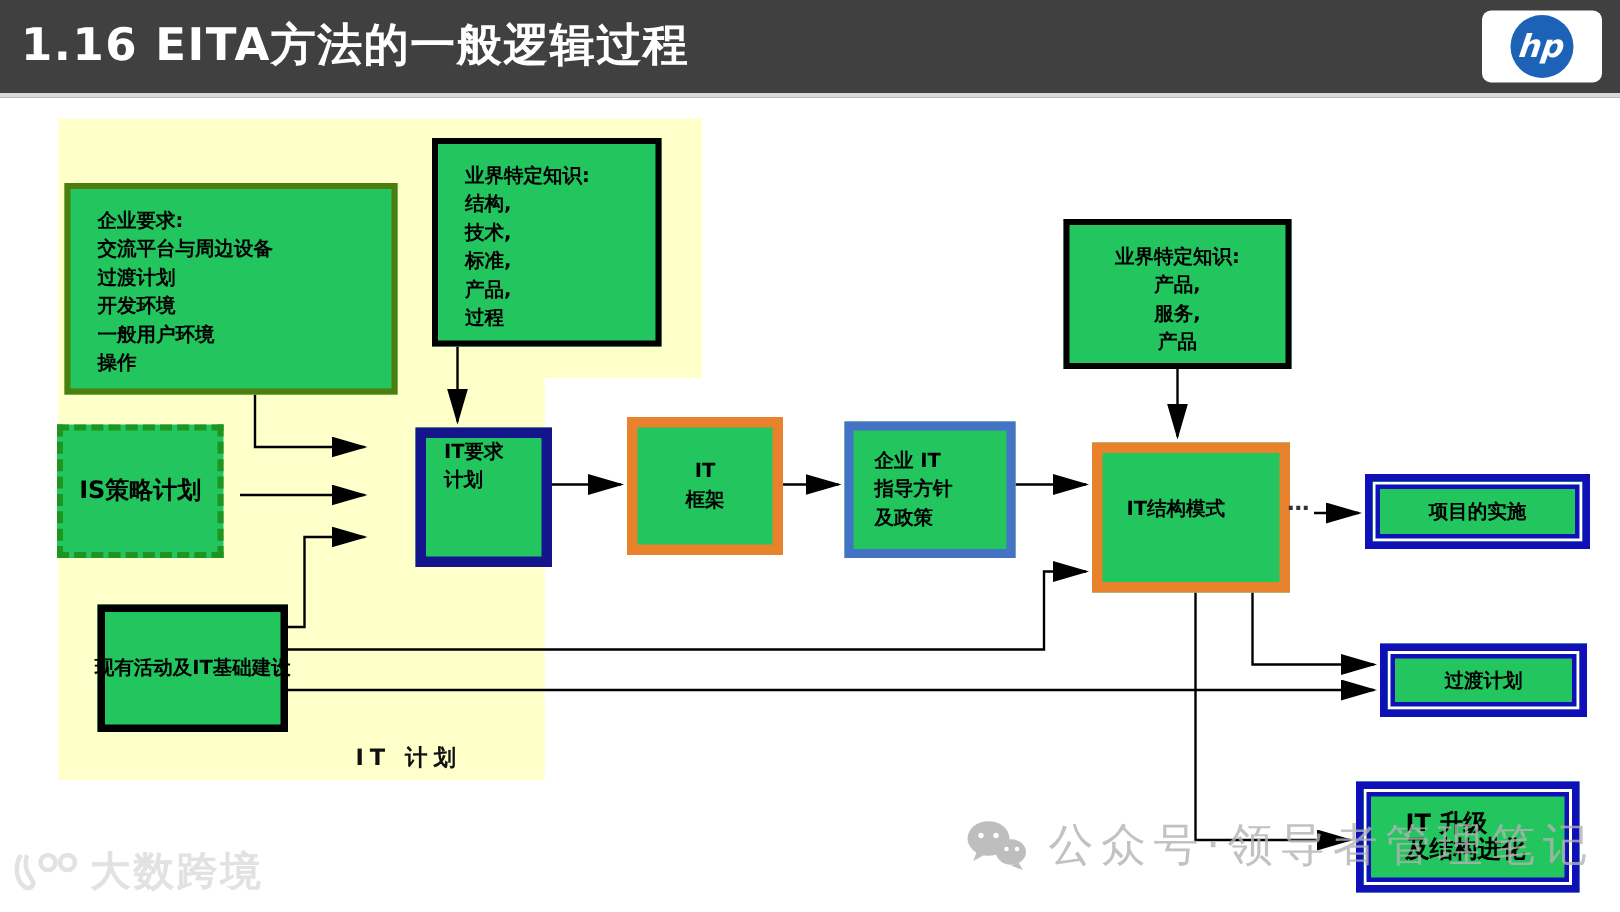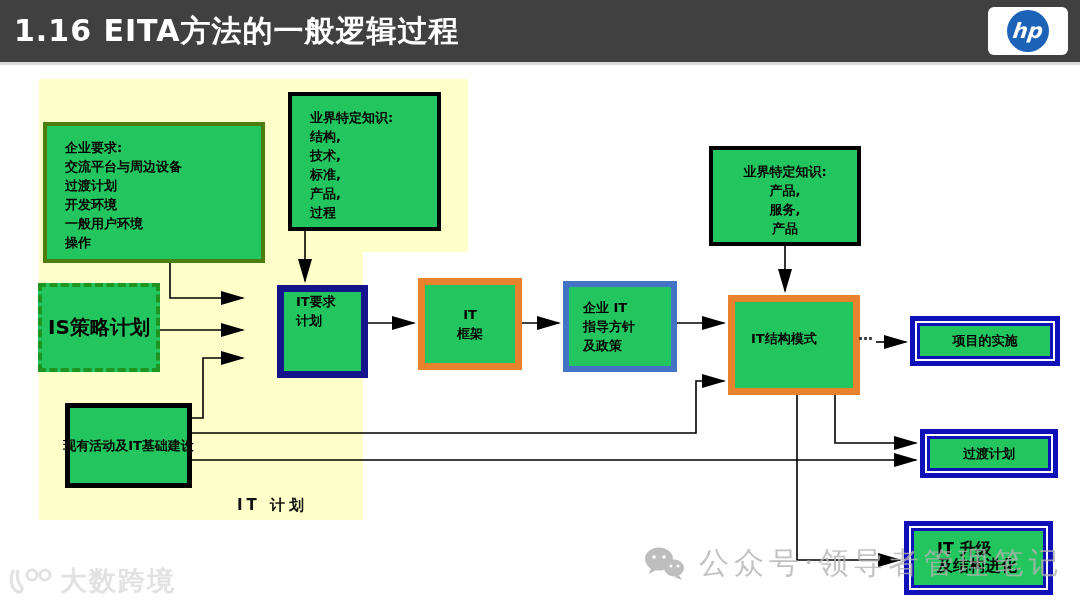--- a/index.html
+++ b/index.html
@@ -25,22 +25,22 @@
   
   .box{background:#22c55e;color:#000;font-weight:bold;z-index:2;box-sizing:border-box;}
   .box .ln{white-space:nowrap;}
 
   .b-ent{left:43px;top:122px;width:222px;height:141px;border:4px solid #4d7c0f;
          padding:12px 0 0 18px;font-size:13px;line-height:19px;}
   .b-ikl{left:288px;top:92px;width:153px;height:139px;border:4px solid #000;
          padding:12px 0 0 18px;font-size:13px;line-height:19px;}
   .b-ikr{left:709px;top:146px;width:152px;height:100px;border:4px solid #000;
          padding-top:12px;text-align:center;font-size:13px;line-height:19px;}
-  .b-is{left:38px;top:283px;width:122px;height:89px;border:4px dashed #1F9420;
-        display:flex;align-items:center;justify-content:center;font-size:20px;}
+  .b-is{left:38px;top:283px;width:111px;height:89px;border:4px dashed #1F9420;
+        display:flex;align-items:center;justify-content:center;font-size:16px;}
   .b-itreq{left:247px;top:285px;width:91px;height:93px;border:7px solid #14148C;
            display:flex;flex-direction:column;justify-content:flex-start;padding-left:12px;font-size:13px;line-height:19px;margin-left:30px;}
   .b-frame{left:418px;top:278px;width:104px;height:92px;border:7px solid #E8822D;
            display:flex;flex-direction:column;align-items:center;justify-content:center;font-size:13px;line-height:19px;}
   .b-policy{left:563px;top:281px;width:114px;height:91px;border:6px solid #4472C4;
             display:flex;flex-direction:column;justify-content:center;padding-left:14px;font-size:13px;line-height:19px;}
   .b-struct{left:728px;top:295px;width:132px;height:100px;border:7px solid #E8822D;
             padding:28px 0 0 16px;font-size:13px;}
   .dbl{border:5px solid #1010B8;box-shadow:inset 0 0 0 2px #ffffff, inset 0 0 0 5px #1010B8;}
   .b-impl{left:910px;top:316px;width:150px;height:50px;display:flex;align-items:center;justify-content:center;font-size:13px;}

